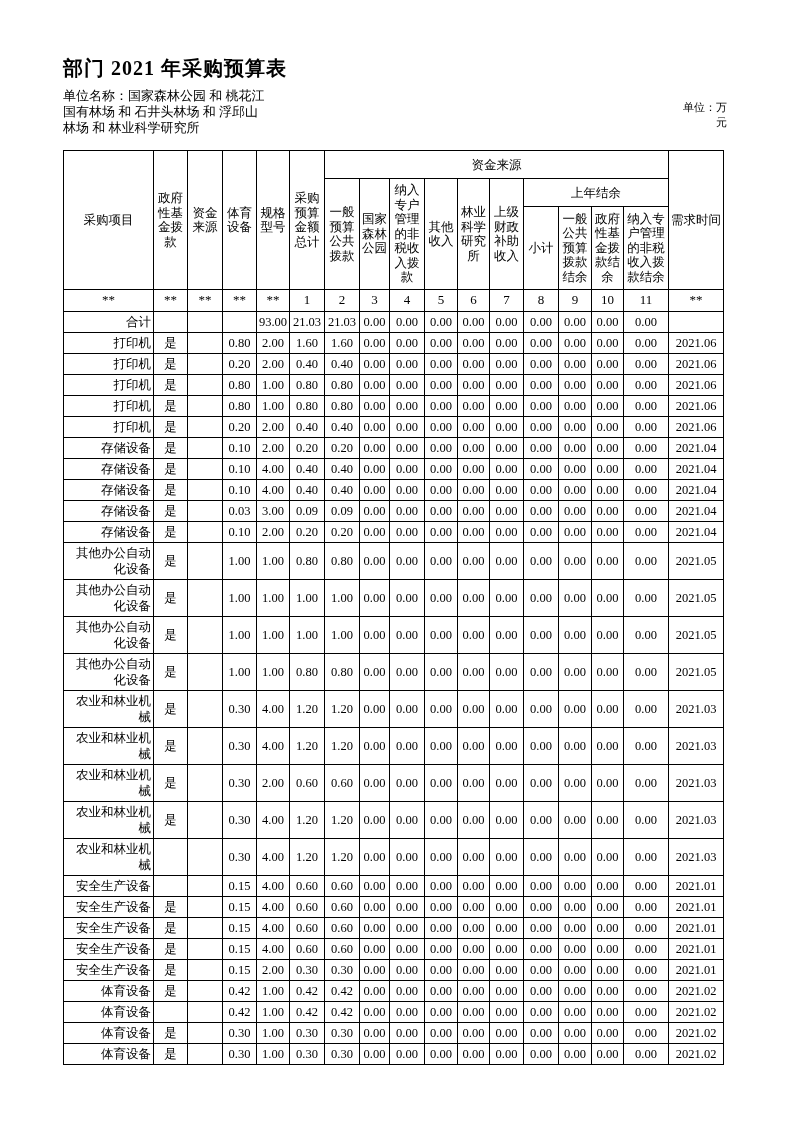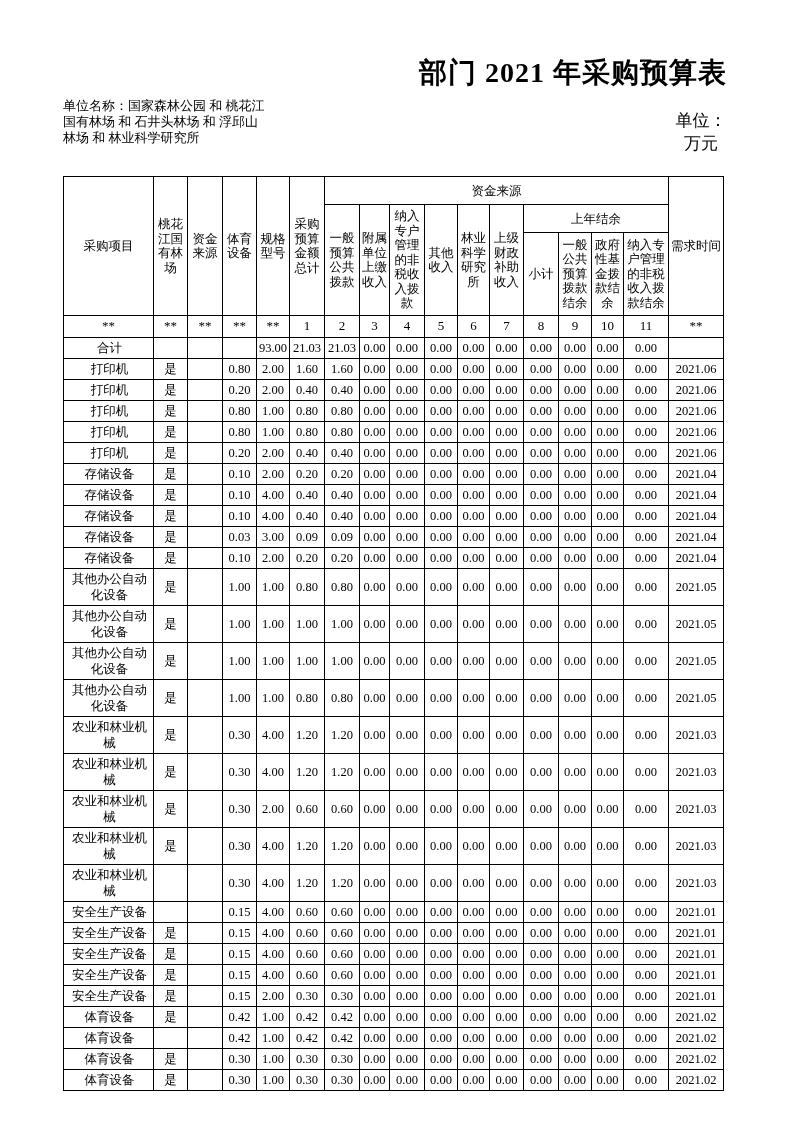--- a/index.html
+++ b/index.html
@@ -9,45 +9,45 @@
     height: 1122px;
     background: #ffffff;
     color: #000000;
     font-family: "Liberation Serif", "DejaVu Serif", serif;
     box-sizing: border-box;
     padding: 56px 66px 0 63px;
     overflow: hidden;
   }
   .title {
     margin: 0 0 8px 0;
-    text-align: right;
-    font-size: 28px;
+    text-align: left;
+    font-size: 20px;
     font-weight: bold;
     letter-spacing: 1px;
     line-height: 1.2;
   }
   .meta-row {
     display: flex;
     justify-content: space-between;
     align-items: flex-start;
-    margin-bottom: 21px;
+    margin-bottom: 14px;
     gap: 12px;
   }
   .unit-name {
     width: 202px;
     font-size: 13px;
     line-height: 1.24;
     word-break: break-all;
   }
   .unit-measure {
     width: 52px;
     margin-top: 12px;
-    font-size: 17px;
+    font-size: 11px;
     line-height: 1.35;
-    text-align: center;
+    text-align: right;
     word-break: break-all;
   }
   table.budget-table {
     border-collapse: collapse;
     table-layout: fixed;
     width: 660px;
   }
   .budget-table th, .budget-table td {
     border: 1px solid #000000;
     text-align: center;
@@ -66,21 +66,21 @@
     height: 19px;
     font-size: 13px;
     padding: 1px 0;
   }
   .budget-table tbody td {
     font-size: 12.5px;
     line-height: 1.28;
     padding: 2px 0;
   }
   .budget-table tbody td.cell-item {
-    text-align: center;
+    text-align: right;
     padding: 2px 2px 2px 4px;
   }
 </style>
 </head>
 <body>
 
 <div class="page">
 
   <h1 class="title">部门 2021 年采购预算表</h1>
 
@@ -105,31 +105,31 @@
         <col style="width:34px">
       <col style="width:35px">
         <col style="width:33px">
         <col style="width:32px">
         <col style="width:45px">
       <col style="width:55px">
     </colgroup>
     <thead>
       <tr class="hrow-1">
         <th rowspan="3">采购项目</th>
-        <th rowspan="3">桃花江国有林场</th>
+        <th rowspan="3">政府性基金拨款</th>
         <th rowspan="3">资金来源</th>
         <th rowspan="3">体育设备</th>
         <th rowspan="3">规格型号</th>
         <th rowspan="3">采购预算金额总计</th>
         <th colspan="10">资金来源</th>
         <th rowspan="3">需求时间</th>
       </tr>
       <tr class="hrow-2">
         <th rowspan="2">一般预算公共拨款</th>
-        <th rowspan="2">附属单位上缴收入</th>
+        <th rowspan="2">国家森林公园</th>
         <th rowspan="2">纳入专户管理的非税收入拨款</th>
         <th rowspan="2">其他收入</th>
         <th rowspan="2">林业科学研究所</th>
         <th rowspan="2">上级财政补助收入</th>
         <th colspan="4">上年结余</th>
       </tr>
       <tr class="hrow-3">
         <th>小计</th>
         <th>一般公共预算拨款结余</th>
         <th>政府性基金拨款结余</th>

